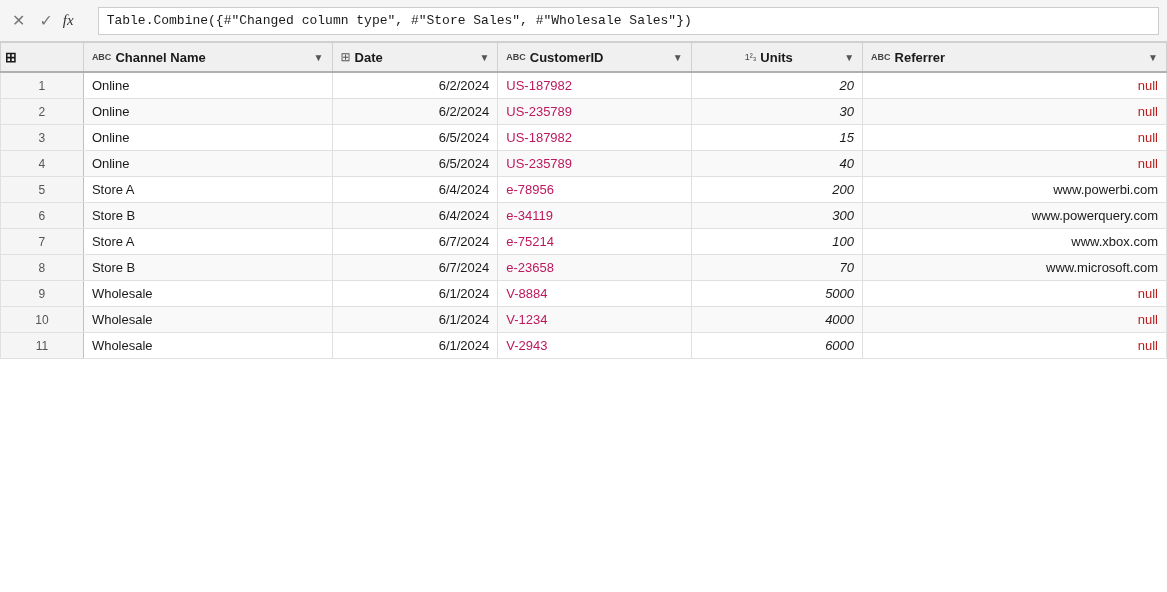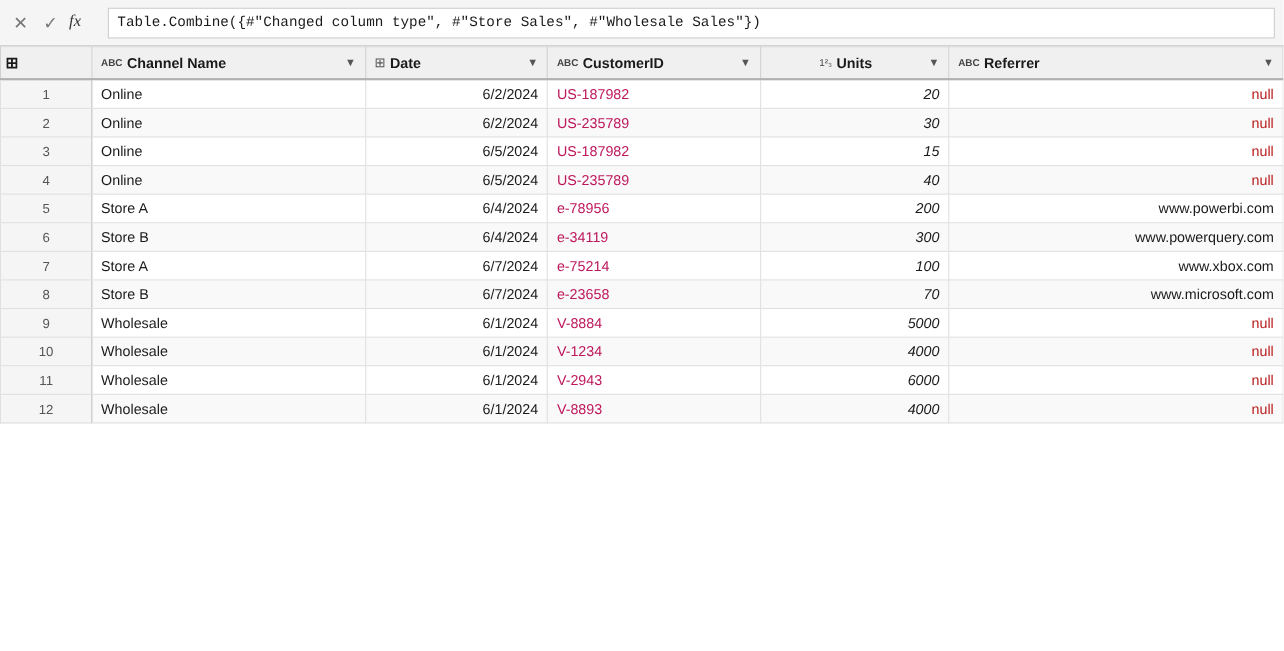--- a/index.html
+++ b/index.html
@@ -329,23 +329,15 @@
           <td class="null-cell">null</td>
         </tr>
         <tr>
           <td>11</td>
           <td class="channel-cell">Wholesale</td>
           <td class="date-cell">6/1/2024</td>
           <td class="customer-cell">V-2943</td>
           <td class="units-cell">6000</td>
           <td class="null-cell">null</td>
         </tr>
-        <tr>
-          <td>12</td>
-          <td class="channel-cell">Wholesale</td>
-          <td class="date-cell">6/1/2024</td>
-          <td class="customer-cell">V-8893</td>
-          <td class="units-cell">4000</td>
-          <td class="null-cell">null</td>
-        </tr>
       </tbody>
   </table>
 </div>
 
 </body></html>

